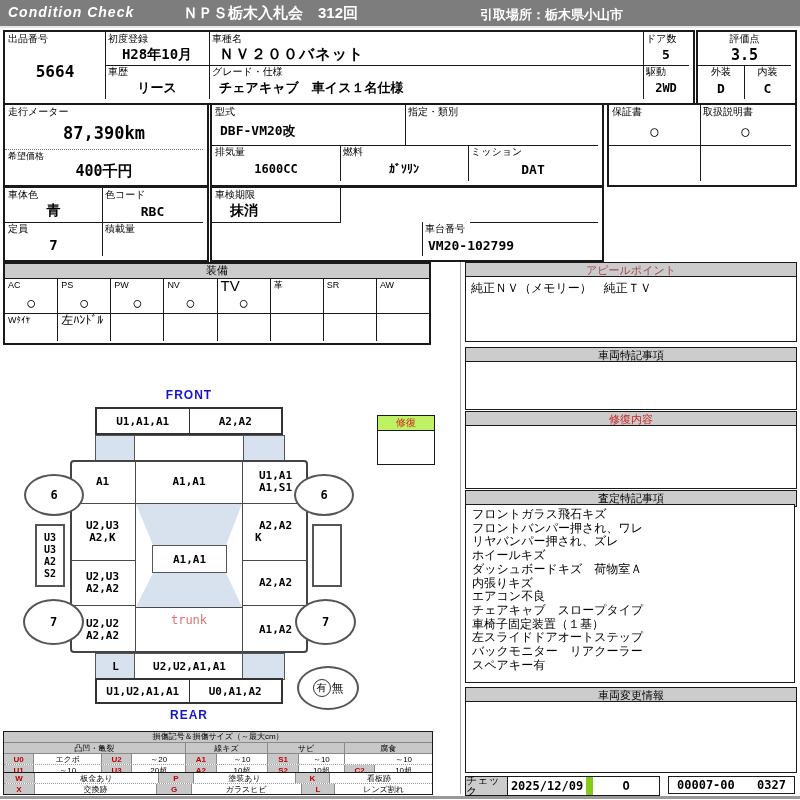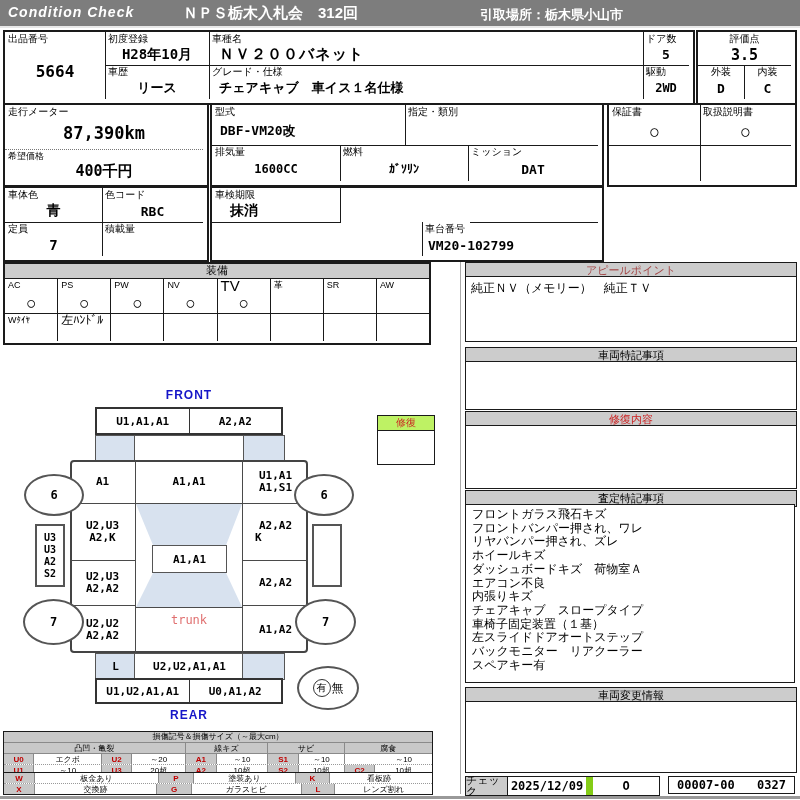--- a/index.html
+++ b/index.html
@@ -235,22 +235,22 @@
 
   <div class="bar" style="left:465px;top:490px;width:330px;height:15px;">
       <span>査定特記事項</span>
     </div>
   <div class="pnl" style="left:465px;top:504px;width:330px;height:179px;padding:3px 6px;box-sizing:border-box;">
     <div class="asline">フロントガラス飛石キズ</div>
     <div class="asline">フロントバンパー押され、ワレ</div>
     <div class="asline">リヤバンパー押され、ズレ</div>
     <div class="asline">ホイールキズ</div>
     <div class="asline">ダッシュボードキズ　荷物室Ａ</div>
+    <div class="asline">内張りキズ</div>
     <div class="asline">エアコン不良</div>
-    <div class="asline">内張りキズ</div>
     <div class="asline">チェアキャブ　スロープタイプ</div>
     <div class="asline">車椅子固定装置（１基）</div>
     <div class="asline">左スライドドアオートステップ</div>
     <div class="asline">バックモニター　リアクーラー</div>
     <div class="asline">スペアキー有</div>
   </div>
 
   <div class="bar" style="left:465px;top:687px;width:330px;height:15px;">
       <span>車両変更情報</span>
     </div>

